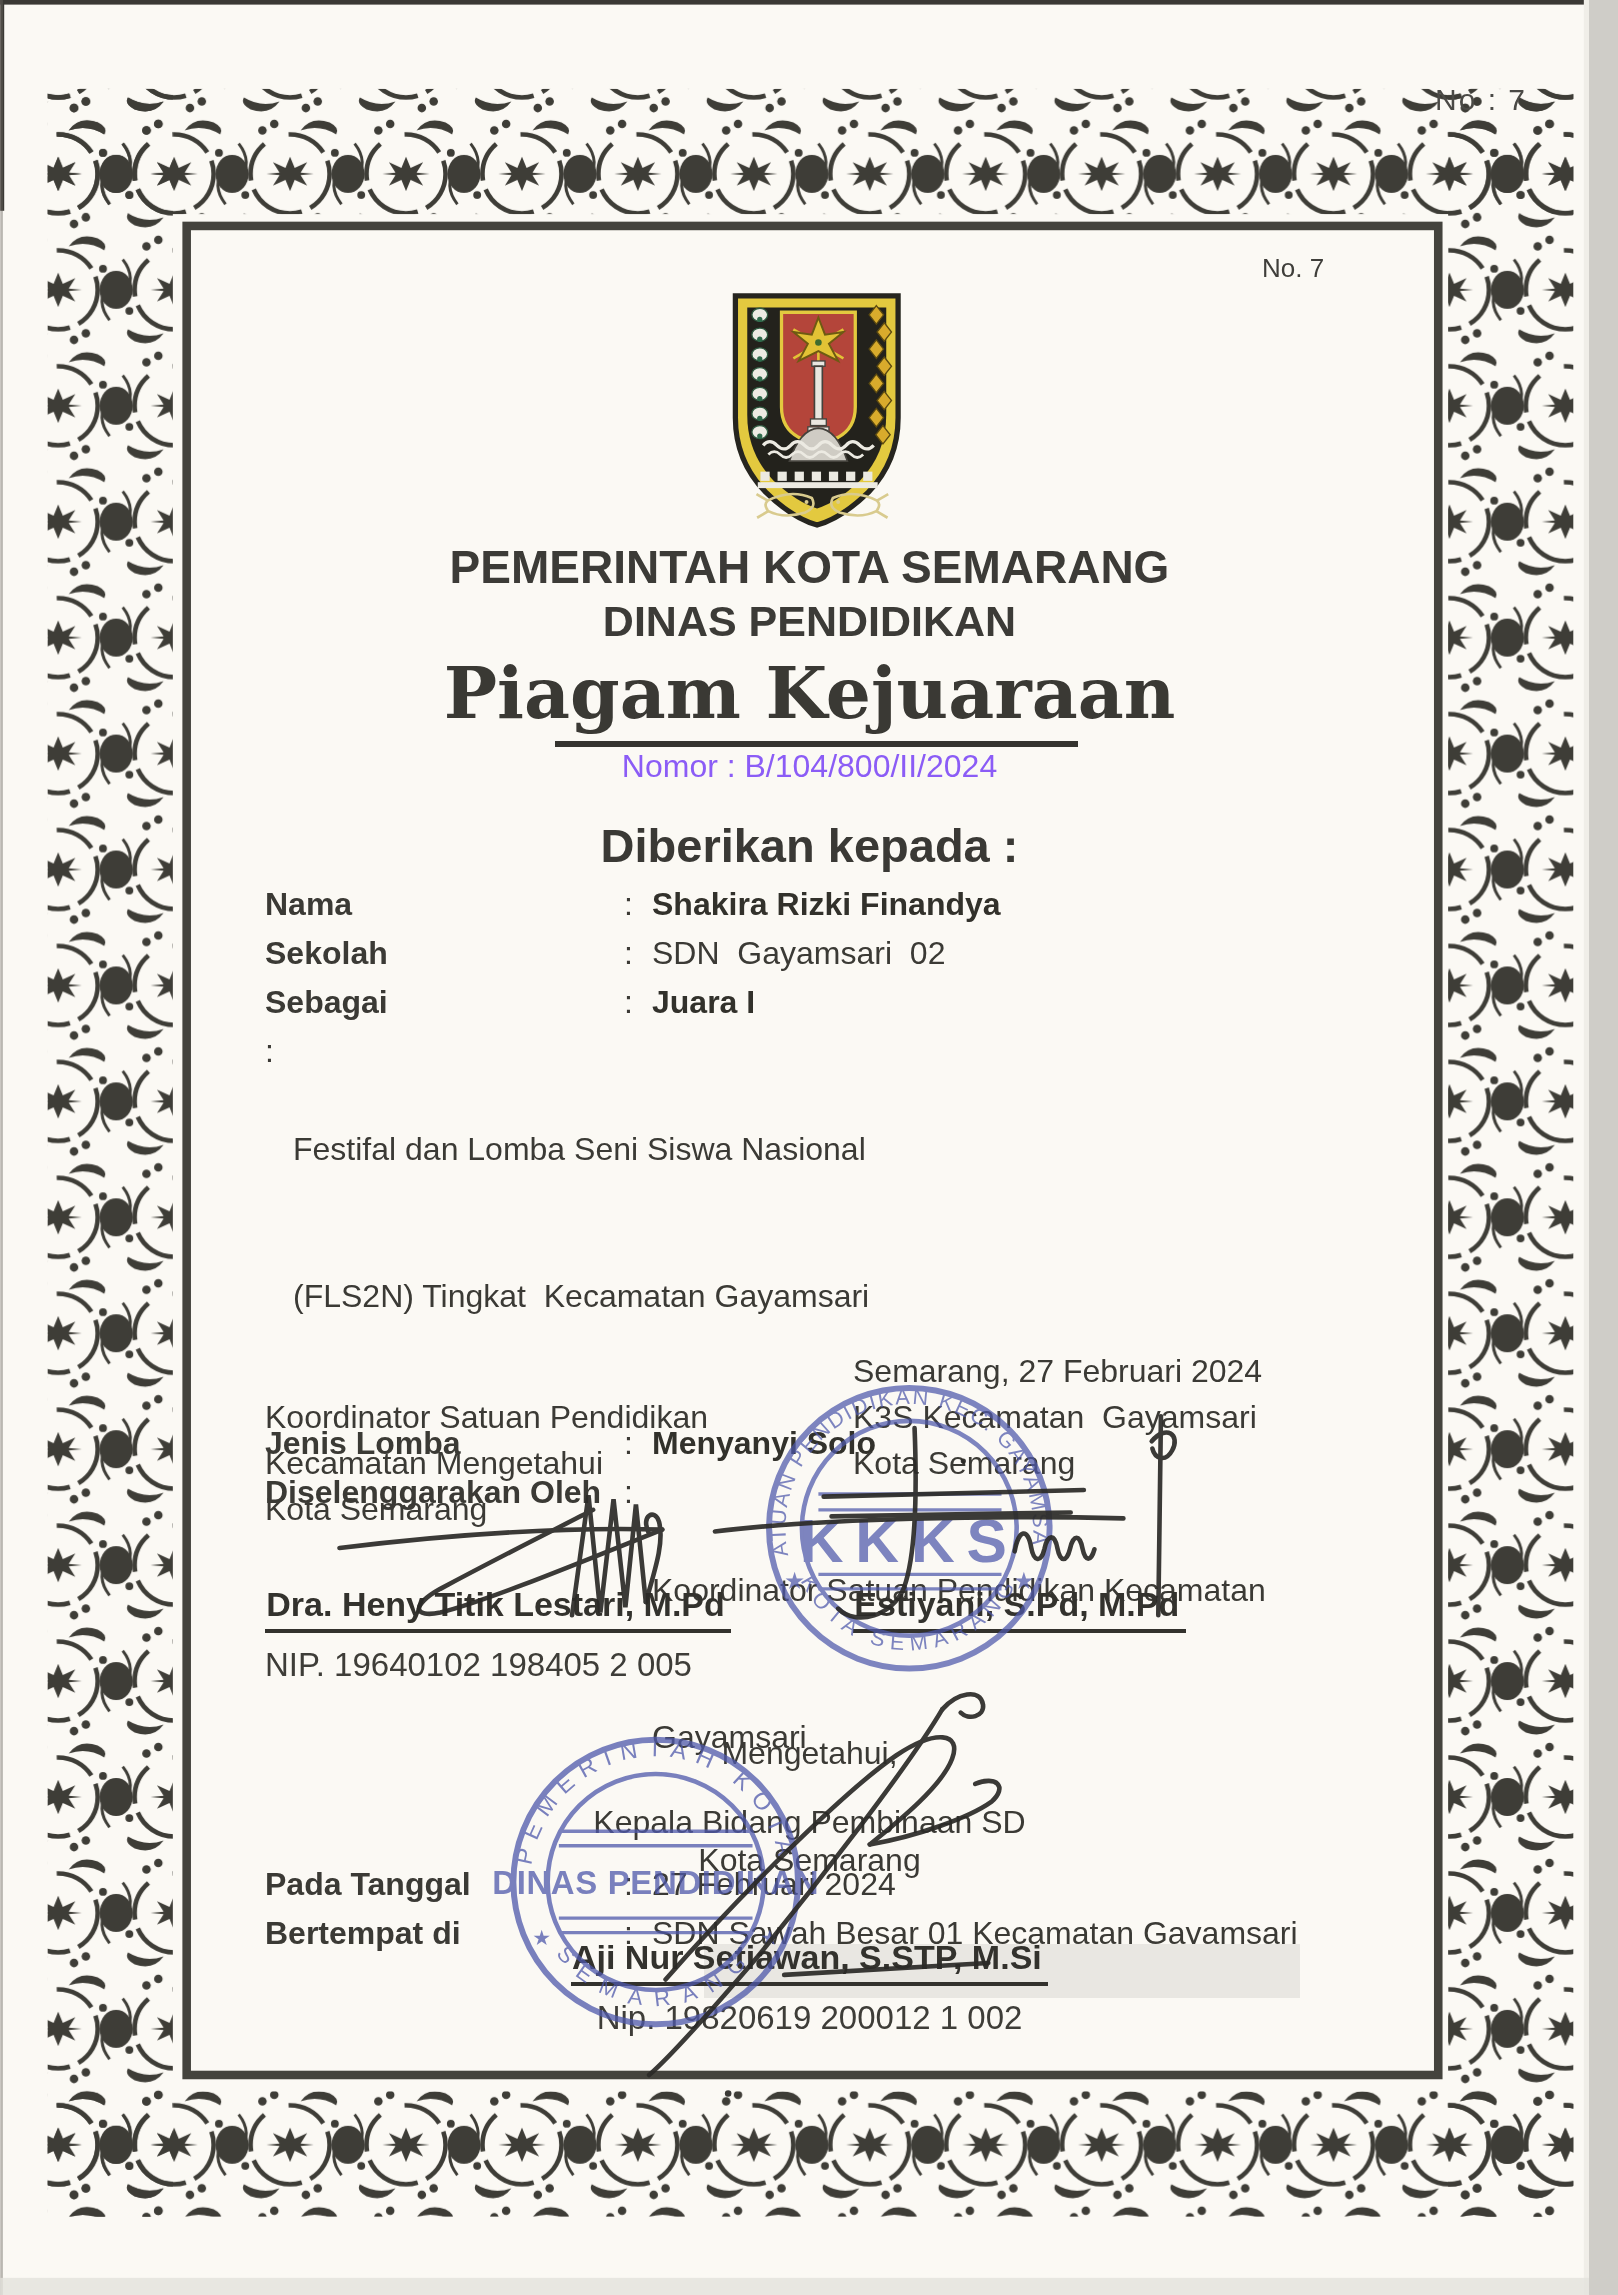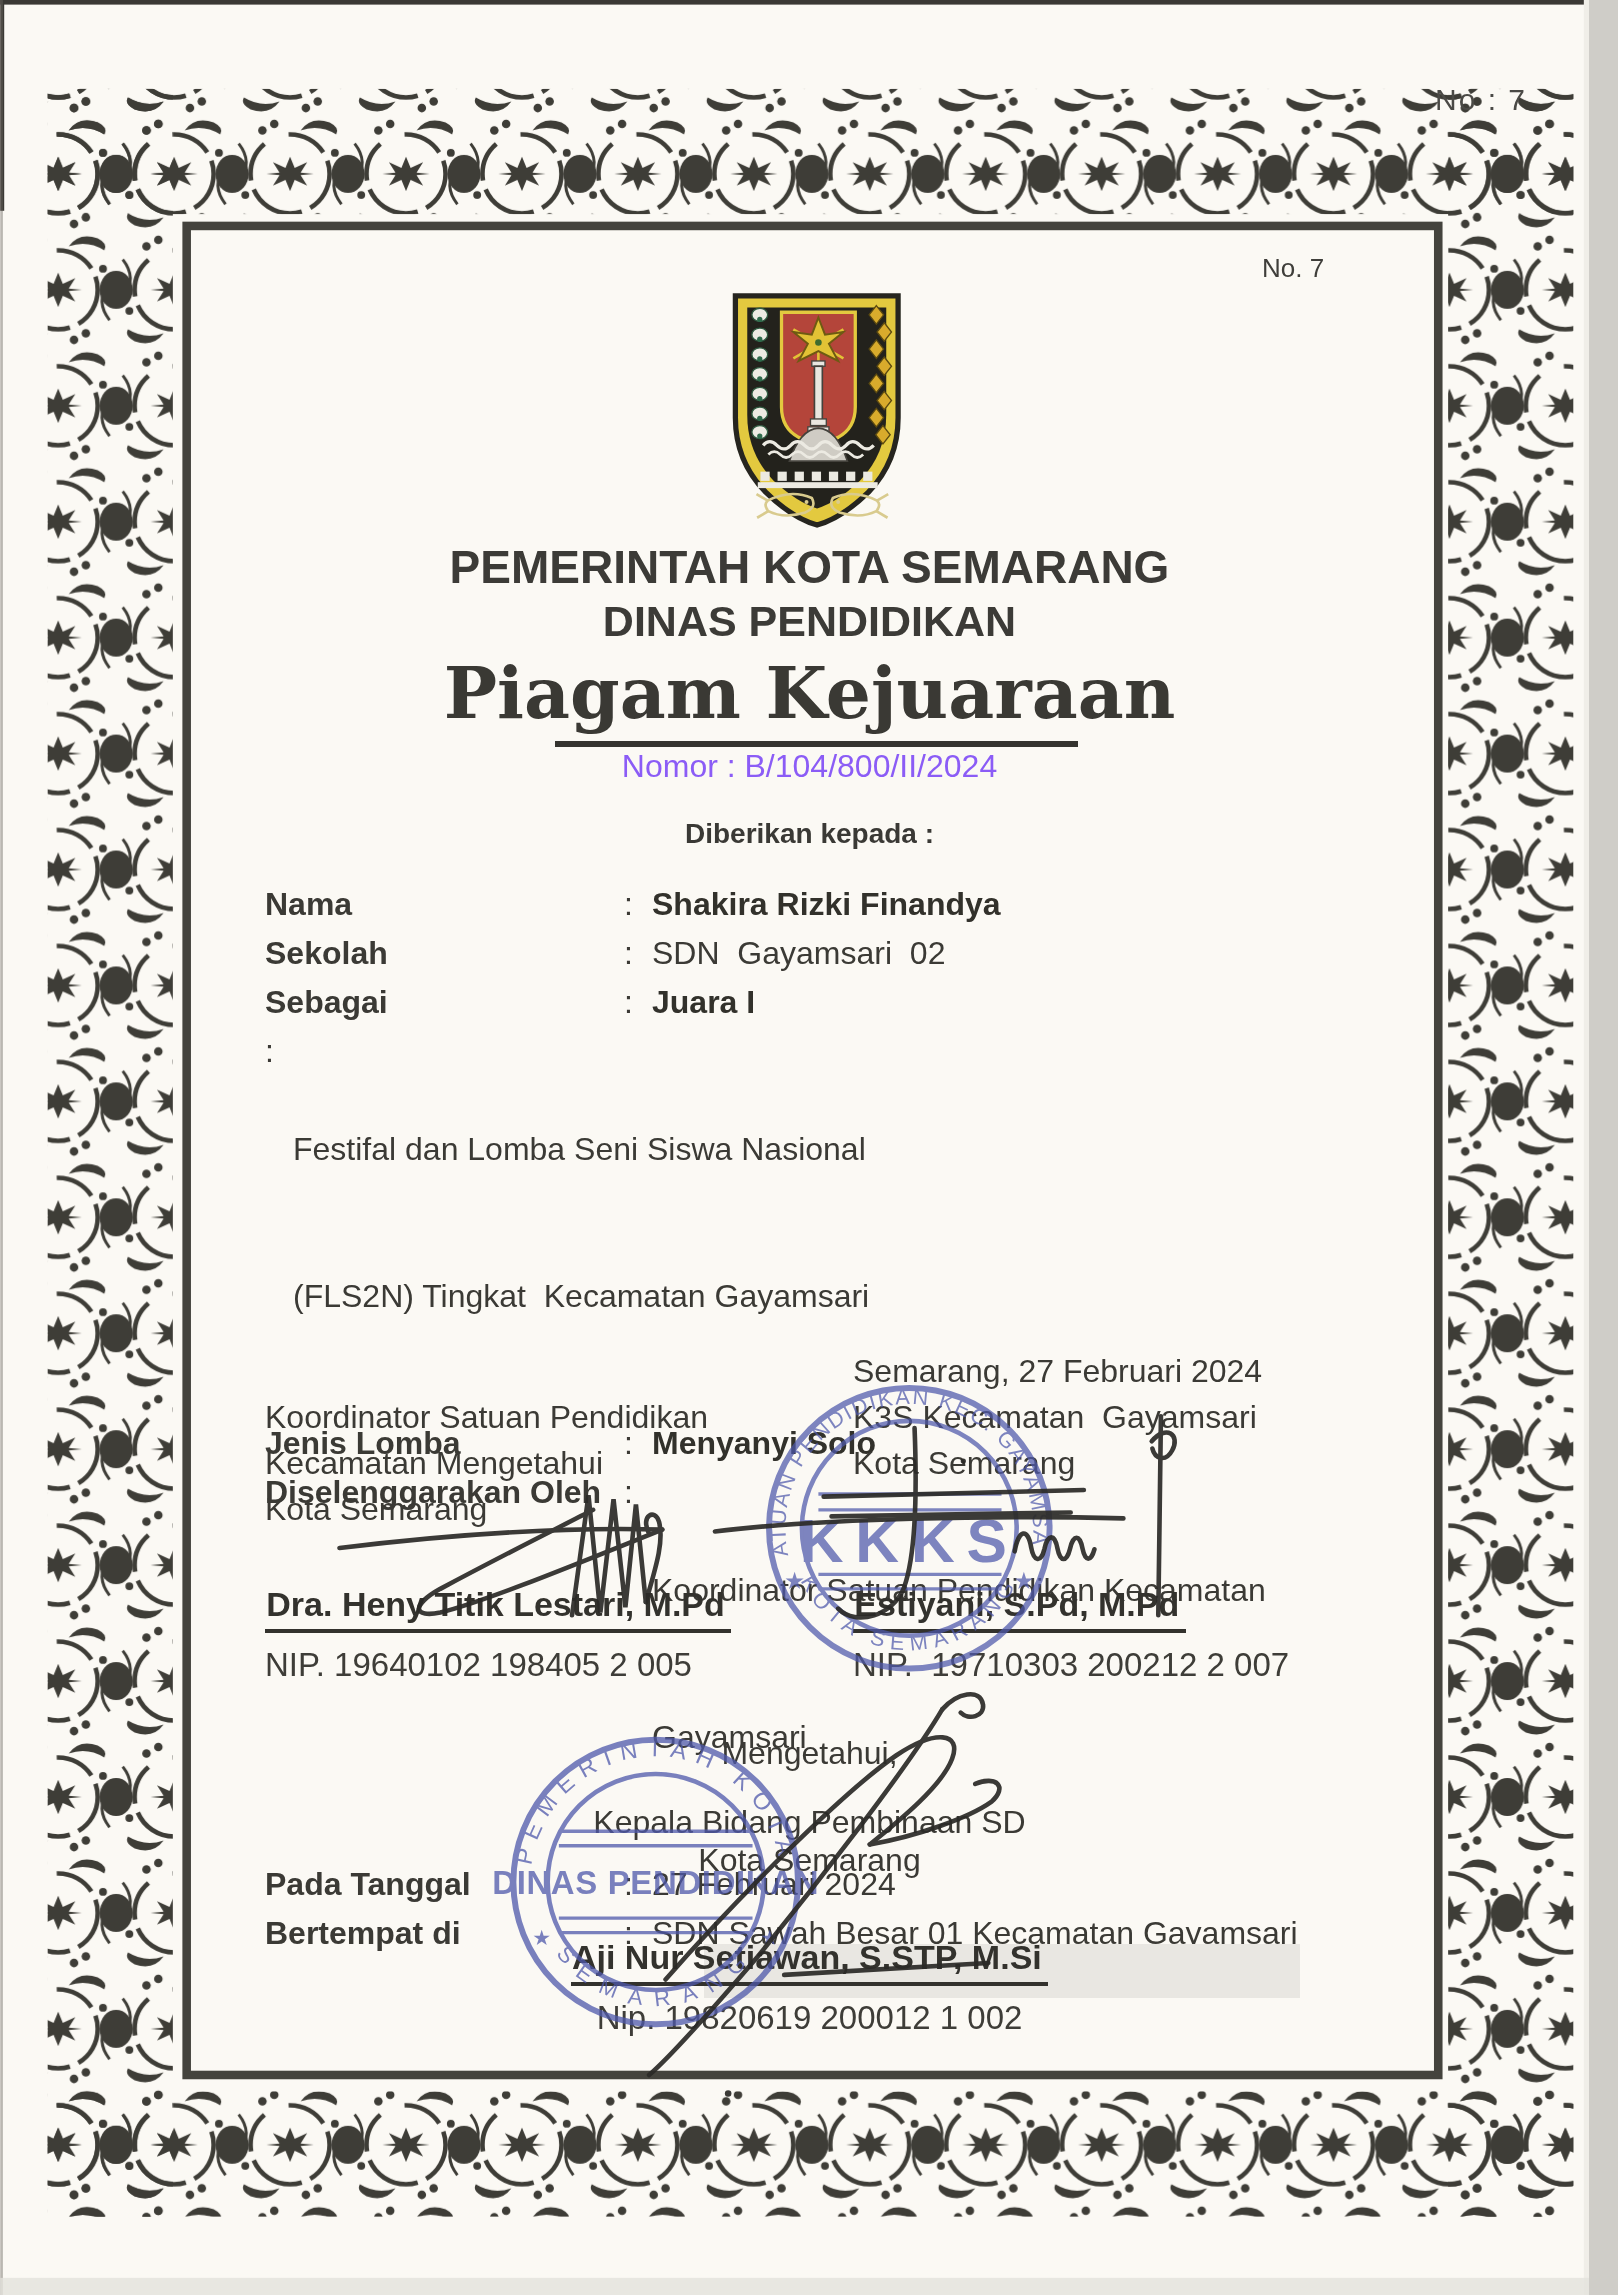--- a/index.html
+++ b/index.html
@@ -8,21 +8,21 @@
   .layer{position:absolute;left:0;top:0;pointer-events:none;}
   .abs{position:absolute;}
   .ctr{left:0;width:1619px;text-align:center;}
   .no-outer{left:1435px;top:83px;font-size:30px;letter-spacing:2px;color:#4b4a46;}
   .no-inner{left:1262px;top:253px;font-size:26px;color:#3f3e3a;}
   .h1{top:540px;font-size:46px;font-weight:bold;letter-spacing:0px;color:#3c3b37;}
   .h2{top:597px;font-size:43px;font-weight:bold;color:#3c3b37;}
   .title{top:651px;font-size:71px;font-weight:bold;font-family:"DejaVu Serif",serif;color:#3a3934;}
   .title-underline{left:555px;top:741px;width:523px;height:6px;background:#35342f;}
   .nomor{top:748px;font-size:32px;color:#8b5cf6;}
-  .kepada{top:818px;font-size:28px;font-weight:bold;color:#3a3935;}
+  .kepada{top:818px;font-size:47px;font-weight:bold;color:#3a3935;}
   .fields{position:absolute;left:265px;top:880px;font-size:32px;line-height:49px;color:#3b3a35;}
   .row{display:flex;align-items:flex-start;}
   .lbl{width:359px;flex:none;font-weight:bold;}
   .colon{width:28px;flex:none;}
   .val{white-space:pre;}
   .bold{font-weight:bold;color:#32312b;}
   .sig{font-size:32px;line-height:46px;color:#3b3a35;}
   .sig-name{font-size:34px;font-weight:bold;color:#33322d;border-bottom:4px solid #33322d;
             padding:0 6.6px 5.3px 1.3px;display:inline-block;}
   .nip{font-size:33px;color:#3e3d38;white-space:pre;}
@@ -205,21 +205,20 @@
       <div class="val">SDN Sawah Besar 01 Kecamatan Gayamsari</div>
     </div>
   </div>
 
   <div class="abs grayband"></div>
 
   <div class="abs sig" style="left:853px;top:1348px">Semarang, 27 Februari 2024</div>
   <div class="abs sig" style="left:853px;top:1394px;white-space:pre">K3S Kecamatan  Gayamsari</div>
   <div class="abs sig" style="left:853px;top:1440px">Kota Semarang</div>
   <div class="abs" style="left:853px;top:1585px"><span class="sig-name">Estiyani, S.Pd, M.Pd</span></div>
-  <div class="abs nip" style="left:853px;top:1646px">NIP.  19710303 200212 2 007</div>
 
   <div class="abs sig" style="left:265px;top:1394px">Koordinator Satuan Pendidikan</div>
   <div class="abs sig" style="left:265px;top:1440px">Kecamatan Mengetahui</div>
   <div class="abs sig" style="left:265px;top:1486px">Kota Semarang</div>
   <div class="abs" style="left:265px;top:1585px"><span class="sig-name">Dra. Heny Titik Lestari, M.Pd</span></div>
   <div class="abs nip" style="left:265px;top:1646px">NIP. 19640102 198405 2 005</div>
 
   <div class="abs ctr sig" style="top:1730px">Mengetahui,</div>
   <div class="abs ctr sig" style="top:1799px">Kepala Bidang Pembinaan SD</div>
   <div class="abs ctr sig" style="top:1837px">Kota Semarang</div>

